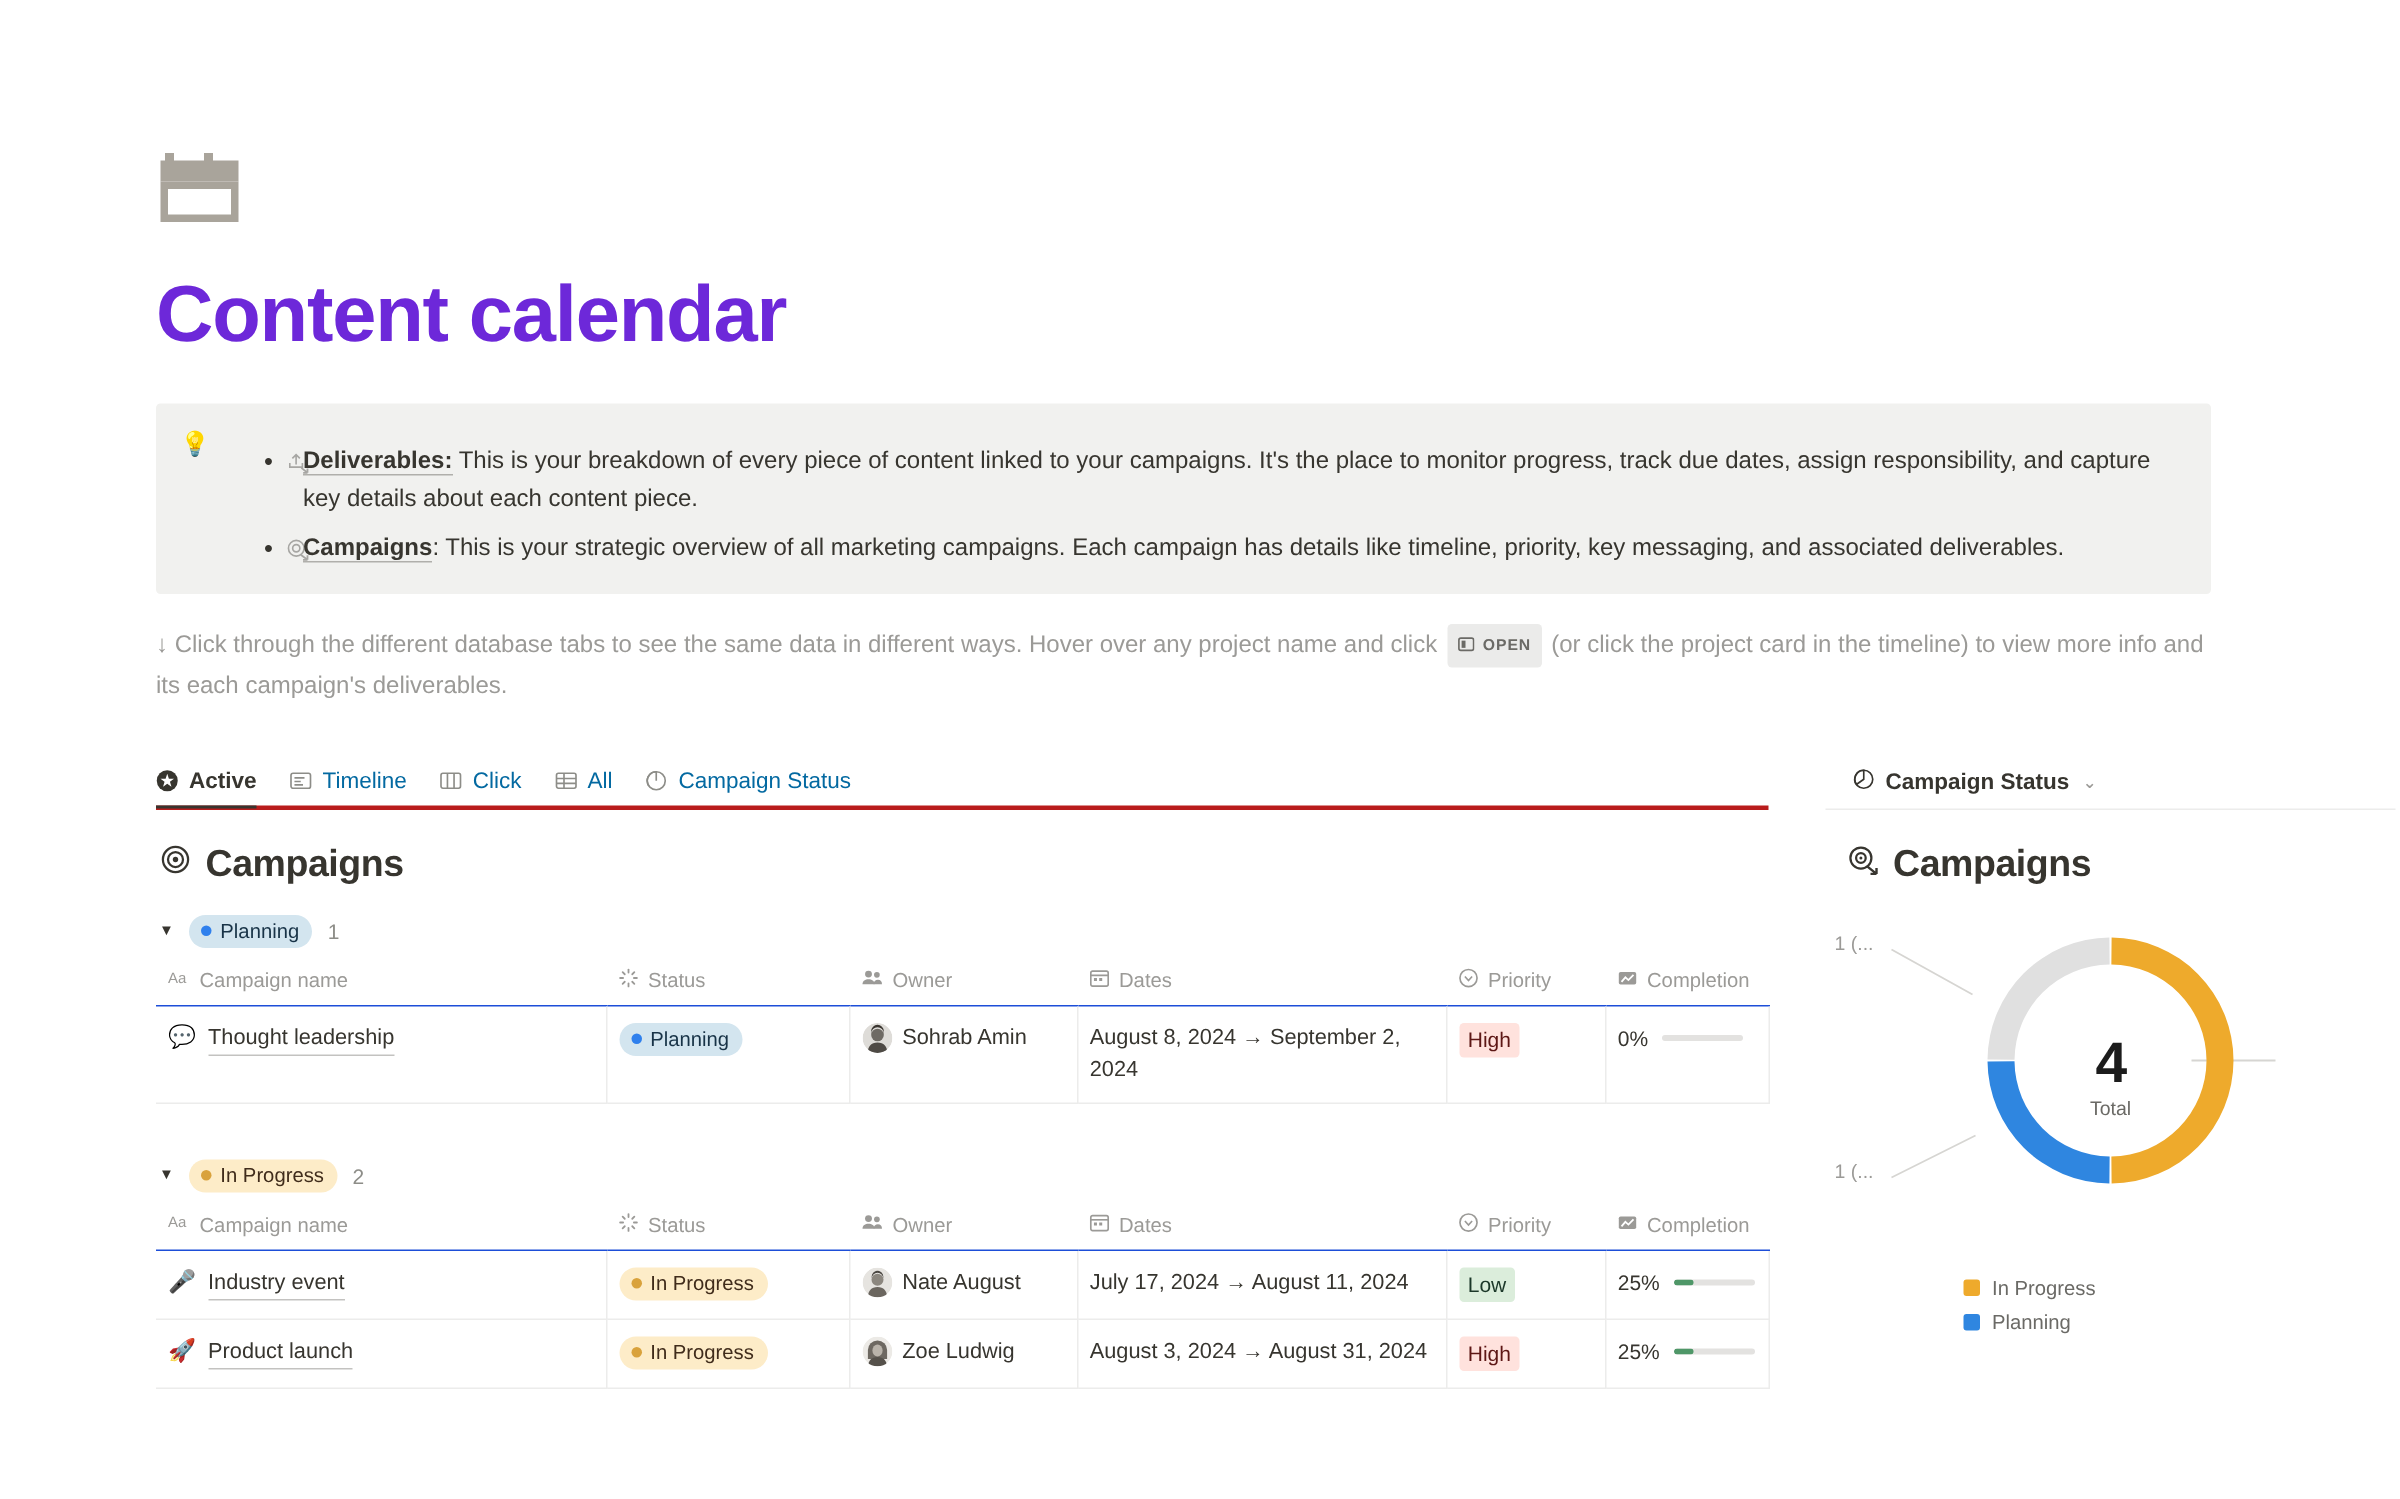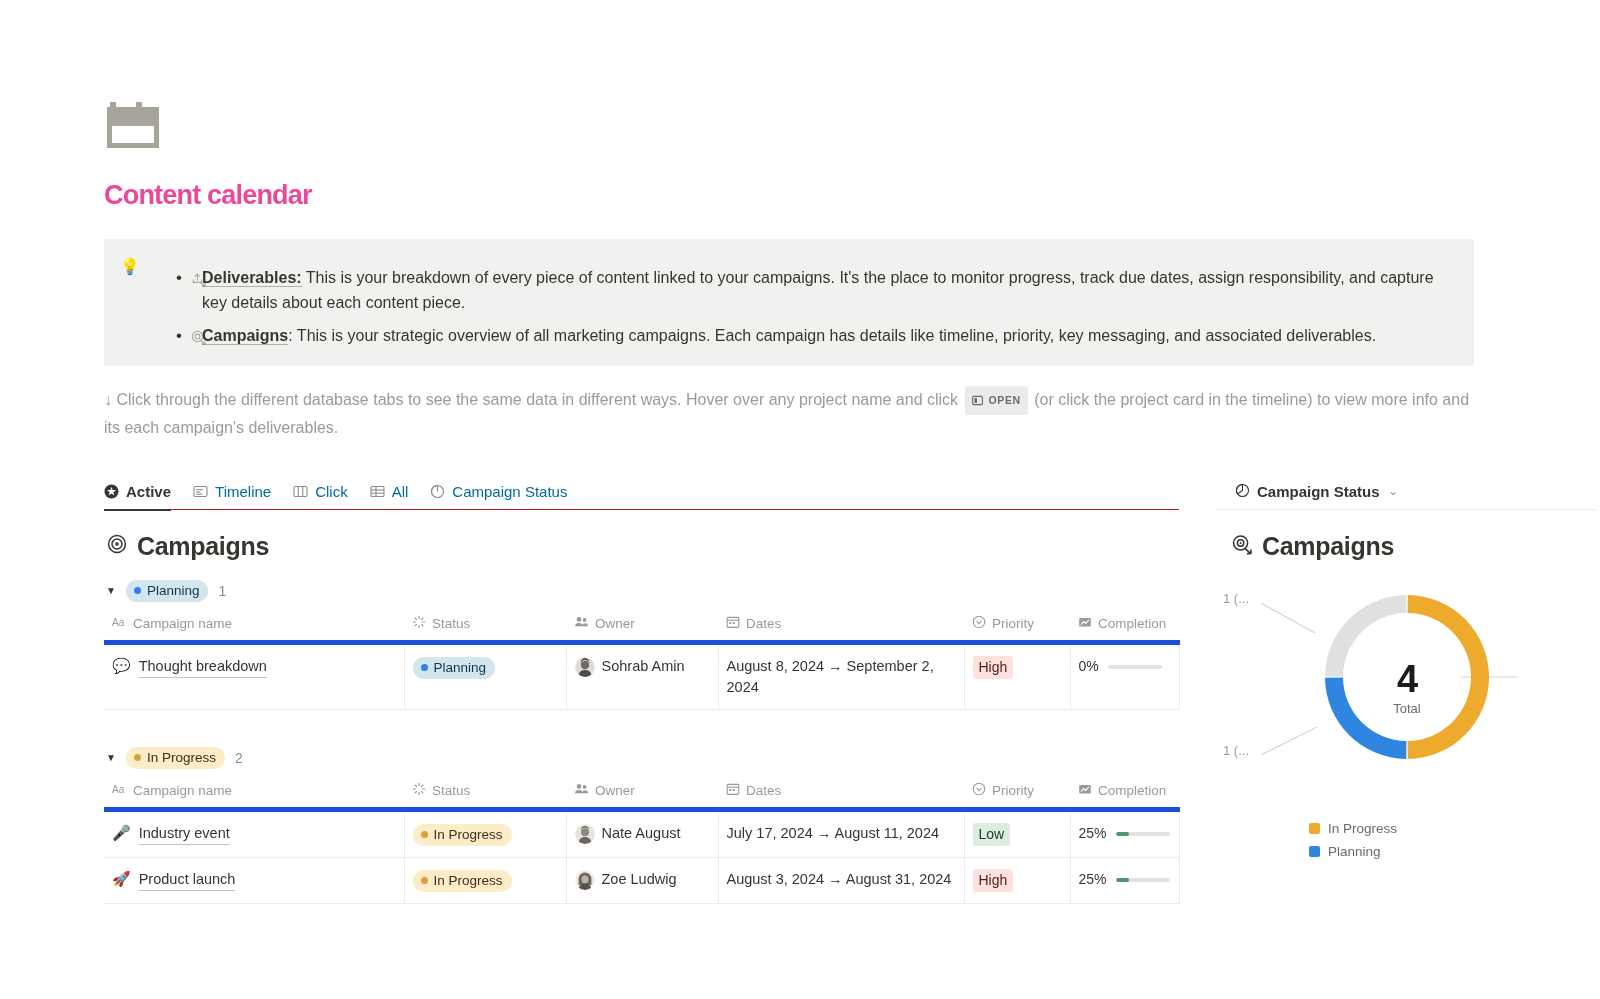--- a/index.html
+++ b/index.html
@@ -24,25 +24,25 @@
 
   
   .page-icon {
     width: 62px; height: 62px;
     margin-bottom: 22px;
     position: relative;
   }
   .cal-glyph { display:block; }
 
   .page-title {
-    font-size: 27px;
+    font-size: 53px;
     line-height: 1.15;
     font-weight: bold;
     letter-spacing: -0.8px;
-    color: #ec4899;
+    color: #6d28d9;
     margin: 0 0 28px 0;
   }
 
   
   .callout {
     background: #f1f1ef;
     border-radius: 3px;
     padding: 16px 16px 18px 16px;
     width: 1370px;
     margin-bottom: 20px;
@@ -117,21 +117,21 @@
     align-items: flex-start;
     gap: 0;
   }
   .col-left { width: 1075px; }
   .col-right { width: 380px; margin-left: 38px; }
 
   
   .tabbar {
     display: flex; align-items: center;
     gap: 22px;
-    border-bottom: 1px solid #b91c1c;
+    border-bottom: 3px solid #b91c1c;
     height: 36px;
     width: 1075px;
   }
   .tab {
     display: flex; align-items: center; gap: 7px;
     font-size: 15px;
     color: #0369a1;
     height: 36px;
     position: relative;
     cursor: pointer;
@@ -180,21 +180,21 @@
     width: 1075px;
     table-layout: fixed;
     margin-bottom: 2px;
   }
   table.db th {
     text-align: left;
     font-weight: normal;
     font-size: 13.5px;
     color: #9b9a97;
     padding: 6px 8px 8px 8px;
-    border-bottom: 5px solid #1d4ed8;
+    border-bottom: 1px solid #1d4ed8;
     vertical-align: middle;
     white-space: nowrap;
   }
   table.db th .th-in { display: flex; align-items: center; gap: 6px; }
   table.db td {
     font-size: 14.5px;
     color: #37352f;
     padding: 11px 8px;
     border-bottom: 1px solid #ececeb;
     border-right: 1px solid #ececeb;
@@ -544,21 +544,21 @@
               </span>
                 </th>
               <th></th>
             </tr>
           </thead>
           <tbody>
             <tr>
               <td class="first">
                 <span class="cell-name">
                   <span class="emoji">💬</span>
-                  <span class="nm">Thought breakdown</span>
+                  <span class="nm">Thought leadership</span>
                 </span>
               </td>
               <td>
                 <span class="chip chip-blue">
                   <span class="dot"></span>
                   <span>Planning</span>
                 </span>
               </td>
               <td>
                 <span class="owner-cell">

